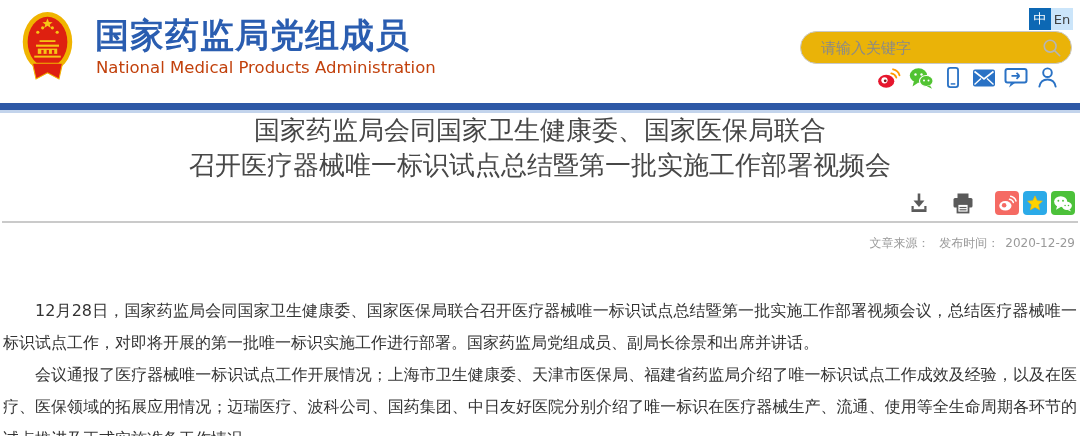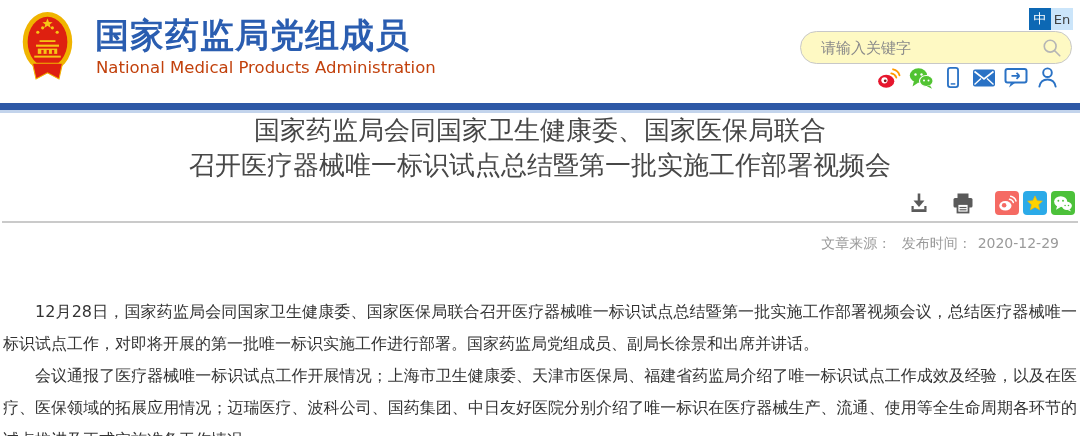--- a/index.html
+++ b/index.html
@@ -14,21 +14,21 @@
                   color:#2a5db0; letter-spacing:1px; white-space:nowrap; }
   .site-name-en { position:absolute; left:96px; top:58px; font-size:16.5px; color:#c2410c; white-space:nowrap; }
 
   .lang-toggle { position:absolute; top:8px; right:7px; display:flex; }
   .lang { width:22px; height:22px; display:flex; align-items:center; justify-content:center;
           font-size:13px; cursor:pointer; }
   .lang.zh { background:#0d68b4; color:#fff; }
   .lang.en { background:#cbe5fa; color:#404040; }
 
   .search-box { position:absolute; top:31px; right:8px; width:272px; height:33px;
-                border:1px solid #c8c8c8; border-radius:17px; background:#fef9c3; }
+                border:1px solid #c8c8c8; border-radius:17px; background:#eab308; }
   .search-input { position:absolute; left:20px; top:1px; width:210px; height:29px; border:none;
                   outline:none; font-size:15px; color:#333; background:transparent;
                   font-family:"DejaVu Sans","Liberation Sans",sans-serif; }
   .search-input::placeholder { color:#8a8a8a; opacity:1; }
   .search-glass { position:absolute; right:9px; top:6px; width:20px; height:20px; cursor:pointer; }
 
   .social-row { position:absolute; top:66px; right:21px; display:flex; align-items:center; gap:8px; }
   .social-row svg { display:block; cursor:pointer; }
 
   
@@ -43,21 +43,21 @@
              padding-right:5px; gap:4px; height:24px; }
   .toolbar .tool { cursor:pointer; display:block; }
   .gap-lg { width:12px; }
   .share-btn { width:24px; height:24px; border-radius:4px; cursor:pointer;
                display:flex; align-items:center; justify-content:center; }
   .share-weibo  { background:#f56a63; }
   .share-qzone  { background:#2baae8; }
   .share-wechat { background:#4cc13a; }
 
   .meta-divider { margin-top:6px; height:2px; background:#cacaca; margin-left:2px; margin-right:2px; }
-  .meta { margin-top:12px; text-align:right; padding-right:21px; font-size:14px; color:#9a9a9a; }
+  .meta { margin-top:12px; text-align:right; padding-right:5px; font-size:12px; color:#9a9a9a; }
   .meta span { margin-left:6px; }
 
   .content { margin-top:43px; padding:0 3px; font-size:16px; line-height:32px; color:#333;
              text-align:justify; }
   .content p { text-indent:2em; margin:0; }
 </style>
 </head>
 <body>
 
 <div class="page">

